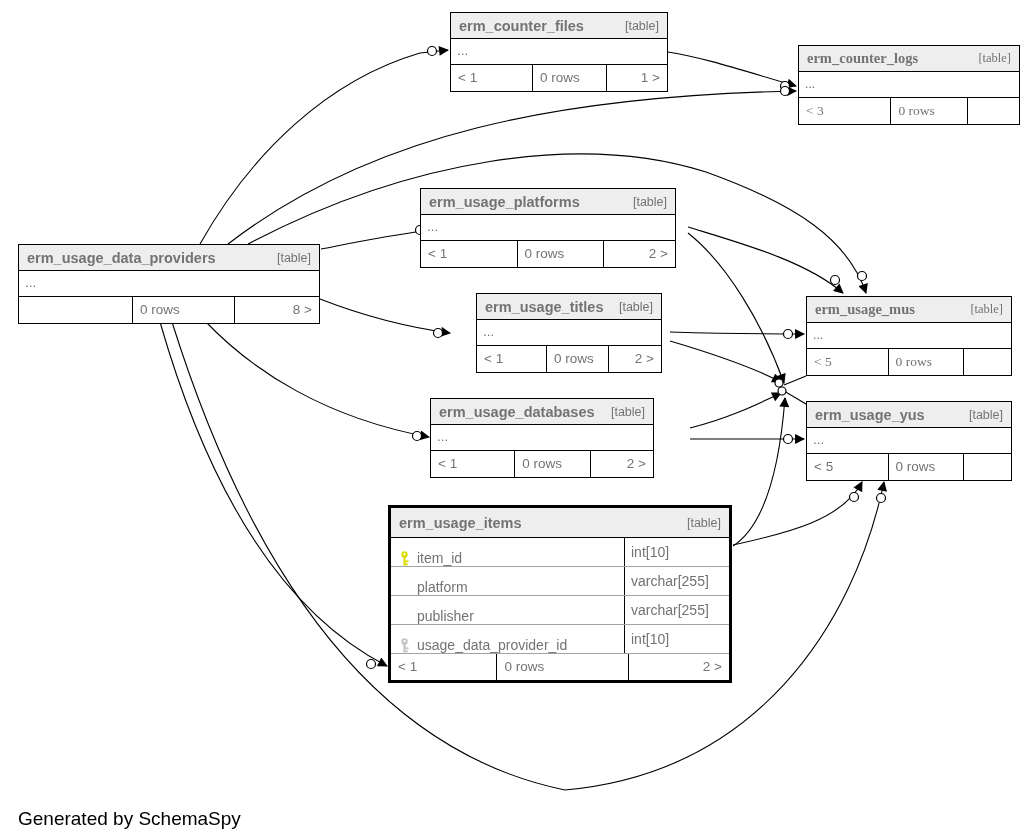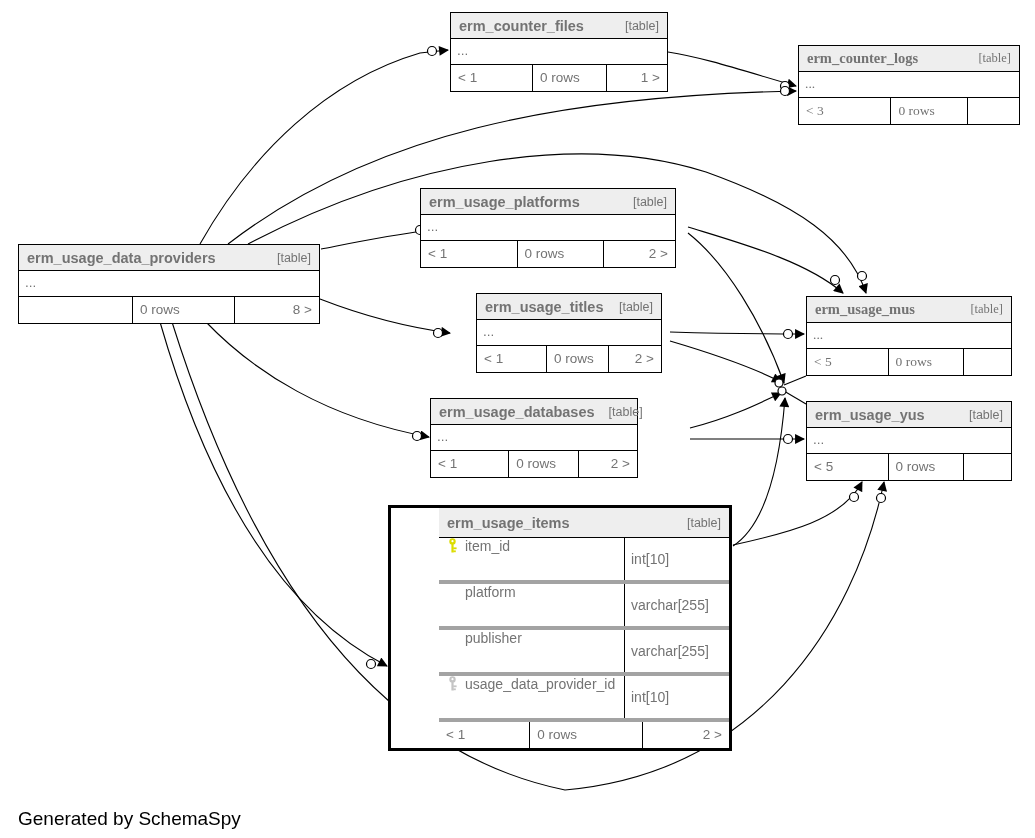--- a/index.html
+++ b/index.html
@@ -32,21 +32,21 @@
   .tbl .ftr { height:26px; display:flex; }
   .tbl .ftr span { display:block; padding:4px 7px; line-height:17px; white-space:nowrap; }
   .tbl .fl { width:38%; border-right:1px solid #000; text-align:left; }
   .tbl .fc { width:34%; border-right:1px solid #000; }
   .tbl .fr { width:28%; text-align:right; }
 
   
   .tbl.focus { border:3px solid #000; }
   .tbl.focus .hdr { height:30px; }
   .crow {
-    height:46px; display:flex; align-items:flex-start; border-bottom:4px solid #a3a3a3;
+    height:29px; display:flex; align-items:flex-end; border-bottom:1px solid #a3a3a3;
     font-size:14px;
   }
   .crow .key { width:26px; display:flex; justify-content:center; align-items:center; flex:none; }
   .crow .cname { flex:1; padding-right:6px; white-space:nowrap; }
   .crow .ctype { width:105px; border-left:1px solid #000; align-self:stretch;
                  display:flex; align-items:center; padding:0 6px; flex:none; }
   .tbl.focus .ftr .fl { width:31.5%; }
   .tbl.focus .ftr .fc { width:39%; }
   .tbl.focus .ftr .fr { width:29.5%; }
 
@@ -190,21 +190,21 @@
     <span class="ttype">[table]</span>
   </div>
   <div class="dots">...</div>
   <div class="ftr">
     <span class="fl" style="width:40%">&lt; 5</span>
     <span class="fc" style="width:37%">0 rows</span>
     <span class="fr" style="width:23%"></span>
   </div>
 </div>
 
-<div class="tbl" style="left:430px; top:398px; width:208px;">
+<div class="tbl" style="left:430px; top:398px; width:224px;">
   <div class="hdr">
     <span class="tname">erm_usage_databases</span>
     <span class="ttype">[table]</span>
   </div>
   <div class="dots">...</div>
   <div class="ftr">
     <span class="fl">&lt; 1</span>
     <span class="fc">0 rows</span>
     <span class="fr">2 &gt;</span>
   </div>
@@ -216,21 +216,21 @@
     <span class="ttype">[table]</span>
   </div>
   <div class="dots">...</div>
   <div class="ftr">
     <span class="fl" style="width:40%">&lt; 5</span>
     <span class="fc" style="width:37%">0 rows</span>
     <span class="fr" style="width:23%"></span>
   </div>
 </div>
 
-<div class="tbl focus" style="left:388px; top:505px; width:344px;padding-left:48px;">
+<div class="tbl focus" style="left:388px; top:505px; width:344px;">
   <div class="hdr">
     <span class="tname">erm_usage_items</span>
     <span class="ttype">[table]</span>
   </div>
 
   <div class="crow">
     <span class="key">
       <svg width="13" height="15" viewBox="0 0 13 15">
         <g fill="#dcdc00">
           <circle cx="6.5" cy="3.4" r="3.2"></circle>

